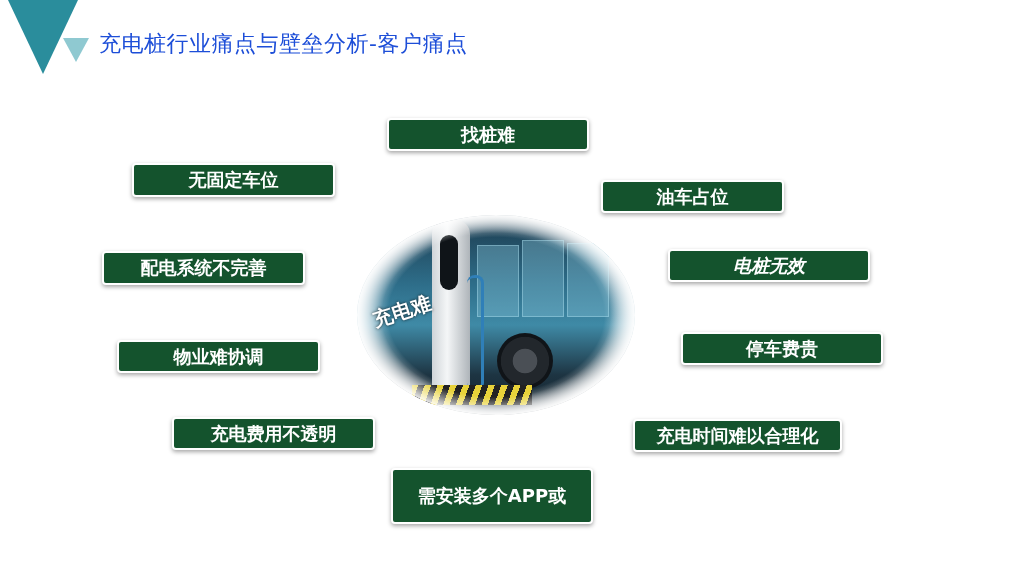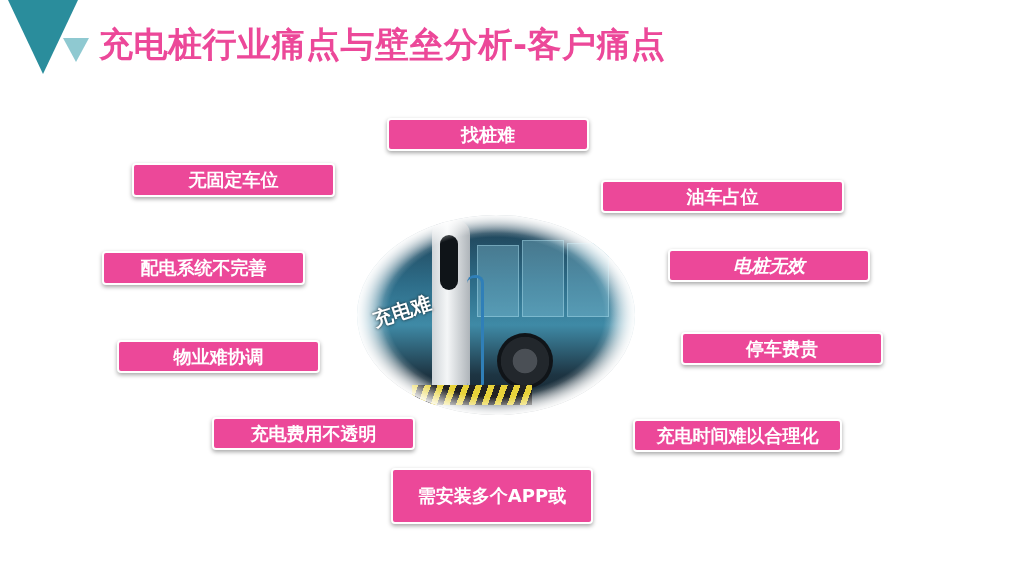--- a/index.html
+++ b/index.html
@@ -2,23 +2,23 @@
 <html><head>
   <meta charset="utf-8">
   <style>
     html, body { margin:0; padding:0; }
     body { width:1024px; height:576px; background:#ffffff; position:relative; overflow:hidden;
       font-family:"DejaVu Sans","Liberation Sans",sans-serif; }
     .tri-big { position:absolute; left:8px; top:0; width:0; height:0;
       border-left:35px solid transparent; border-right:35px solid transparent; border-top:74px solid #2a8d9c; }
     .tri-small { position:absolute; left:63px; top:38px; width:0; height:0;
       border-left:13px solid transparent; border-right:13px solid transparent; border-top:24px solid #8fc9d1; }
-    .title { position:absolute; left:99px; top:24px; font-size:34px; font-weight:bold; color:#ec4899;
+    .title { position:absolute; left:99px; top:24px; font-size:22px; font-weight:normal; color:#1d4ed8;
       letter-spacing:0.5px; line-height:40px; white-space:nowrap; }
-    .tag { position:absolute; background:#ec4899; color:#fff; font-weight:bold; font-size:18px;
+    .tag { position:absolute; background:#14532d; color:#fff; font-weight:bold; font-size:18px;
       border:2px solid #ffffff; border-radius:4px; box-shadow:0 2px 4px rgba(0,0,0,0.35);
       display:flex; align-items:center; justify-content:center; text-align:center; box-sizing:border-box; line-height:24px; }
     .hub { position:absolute; left:357px; top:215px; width:278px; height:200px; border-radius:50%;
       overflow:hidden;
       background:
         radial-gradient(ellipse at center, rgba(255,255,255,0) 55%, rgba(255,255,255,0.9) 72%, #fff 78%),
         linear-gradient(180deg, #1c3a4d 0%, #2e6e8a 35%, #3f8aa6 55%, #1d3442 80%, #14222c 100%); }
     .bus-win { position:absolute; background:rgba(140,200,220,0.35); border:1px solid rgba(180,230,245,0.4); }
     .wheel { position:absolute; width:56px; height:56px; border-radius:50%; background:radial-gradient(circle,#4a4f55 0 30%,#22272c 32% 60%,#101418 62%); }
     .pillar { position:absolute; left:75px; top:5px; width:38px; height:170px; background:linear-gradient(90deg,#cfd4d8,#f4f6f7 40%,#aeb4b9); border-radius:14px 14px 0 0; }
@@ -49,36 +49,36 @@
   <div class="hub-fade"></div>
 </div>
 <div class="hub-label">充电难</div>
 
 <div class="tag" style="left:387px;top:118px;width:202px;height:33px;">
     <span>找桩难</span>
   </div>
 <div class="tag" style="left:132px;top:163px;width:203px;height:34px;">
     <span>无固定车位</span>
   </div>
-<div class="tag" style="left:601px;top:180px;width:243px;height:33px;">
+<div class="tag" style="left:601px;top:180px;width:183px;height:33px;">
     <span>油车占位</span>
   </div>
 <div class="tag" style="left:94px;top:251px;width:203px;height:34px;margin-left:8px;">
     <span>配电系统不完善</span>
   </div>
 <div class="tag" style="left:668px;top:249px;width:202px;height:33px;font-style:italic;">
     <span>电桩无效</span>
   </div>
 <div class="tag" style="left:86px;top:340px;width:203px;height:33px;margin-left:31px;">
     <span>物业难协调</span>
   </div>
 <div class="tag" style="left:681px;top:332px;width:202px;height:33px;">
     <span>停车费贵</span>
   </div>
-<div class="tag" style="left:172px;top:417px;width:203px;height:33px;margin-left:40px;">
+<div class="tag" style="left:172px;top:417px;width:203px;height:33px;">
     <span>充电费用不透明</span>
   </div>
 <div class="tag" style="left:633px;top:419px;width:209px;height:33px;">
     <span>充电时间难以合理化</span>
   </div>
 <div class="tag" style="left:391px;top:468px;width:202px;height:56px;flex-direction:column;">
   <span>需安装多个APP或</span>
 </div>
 
 </body></html>

